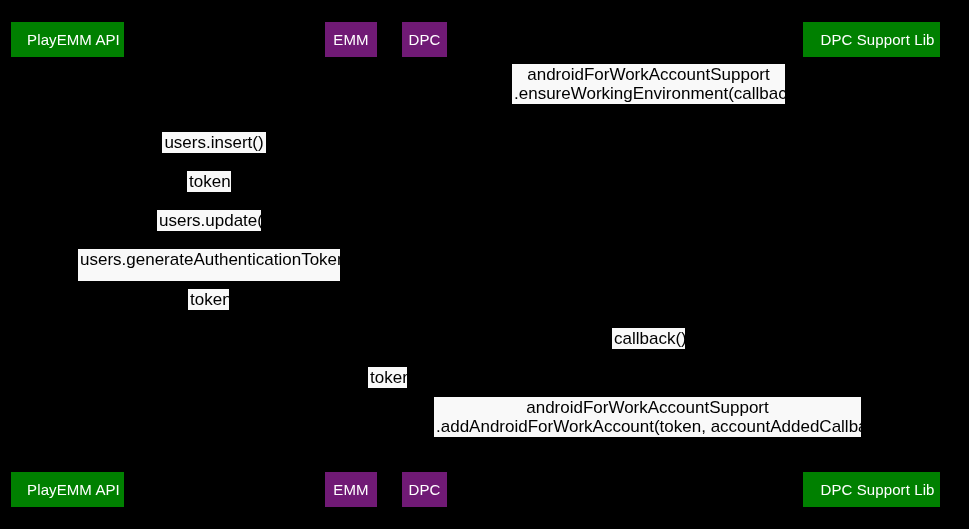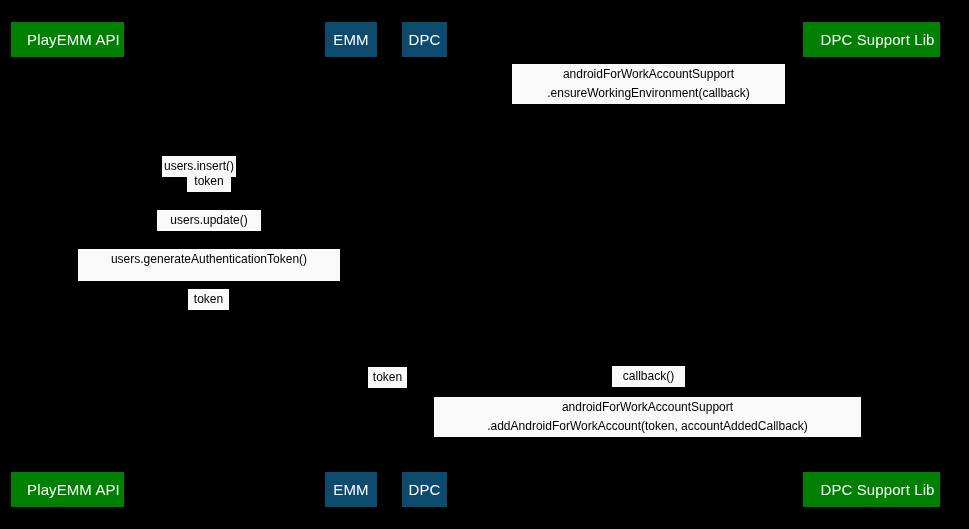--- a/index.html
+++ b/index.html
@@ -21,33 +21,33 @@
     align-items: center;
     justify-content: center;
     color: #ffffff;
     font-size: 15px;
     line-height: 1;
     box-sizing: border-box;
     white-space: nowrap;
     letter-spacing: 0.1px;
   }
   .participant.green { background: #008000; padding-left: 12px; }
-  .participant.blue  { background: #0c4a6e; text-align: right; }
+  .participant.blue  { background: #701a75; text-align: right; }
 
   .lifeline {
     position: absolute;
     width: 1px;
     background: #000000;
   }
 
   .msg-label {
     position: absolute;
     background: #f9f9f9;
     color: #000000;
-    font-size: 12px;
+    font-size: 17px;
     line-height: 19px;
     text-align: center;
     white-space: pre;
     box-sizing: border-box;
     padding: 1px 2px;
   }
 </style>
 </head>
 <body>
 
@@ -69,26 +69,26 @@
       <div class="participant blue" style="left: 402px; top: 22px; width: 45px; height: 35px;">
         <span>DPC</span>
       </div>
       <div class="participant green" style="left: 803px; top: 22px; width: 137px; height: 35px;">
         <span>DPC Support Lib</span>
       </div>
     </div>
   <div>
       <div class="msg-label" style="left: 512px; top: 64px; width: 273px; height: 40px;">androidForWorkAccountSupport
 .ensureWorkingEnvironment(callback)</div>
-      <div class="msg-label" style="left: 162px; top: 132px; width: 74px; height: 21px; margin-top: 24px;">users.insert()</div>
+      <div class="msg-label" style="left: 162px; top: 132px; width: 104px; height: 21px;">users.insert()</div>
       <div class="msg-label" style="left: 187px; top: 171px; width: 44px; height: 21px;">token</div>
       <div class="msg-label" style="left: 157px; top: 210px; width: 104px; height: 21px;">users.update()</div>
       <div class="msg-label" style="left: 78px; top: 249px; width: 262px; height: 32px;">users.generateAuthenticationToken()</div>
       <div class="msg-label" style="left: 188px; top: 289px; width: 41px; height: 21px;">token</div>
-      <div class="msg-label" style="left: 612px; top: 328px; width: 73px; height: 21px; margin-top: 38px;">callback()</div>
+      <div class="msg-label" style="left: 612px; top: 328px; width: 73px; height: 21px;">callback()</div>
       <div class="msg-label" style="left: 368px; top: 367px; width: 39px; height: 21px;">token</div>
       <div class="msg-label" style="left: 434px; top: 397px; width: 427px; height: 40px;">androidForWorkAccountSupport
 .addAndroidForWorkAccount(token, accountAddedCallback)</div>
     </div>
   <div>
       <div class="participant green" style="left: 11px; top: 472px; width: 113px; height: 35px;">
         <span>PlayEMM API</span>
       </div>
       <div class="participant blue" style="left: 325px; top: 472px; width: 52px; height: 35px;">
         <span>EMM</span>

